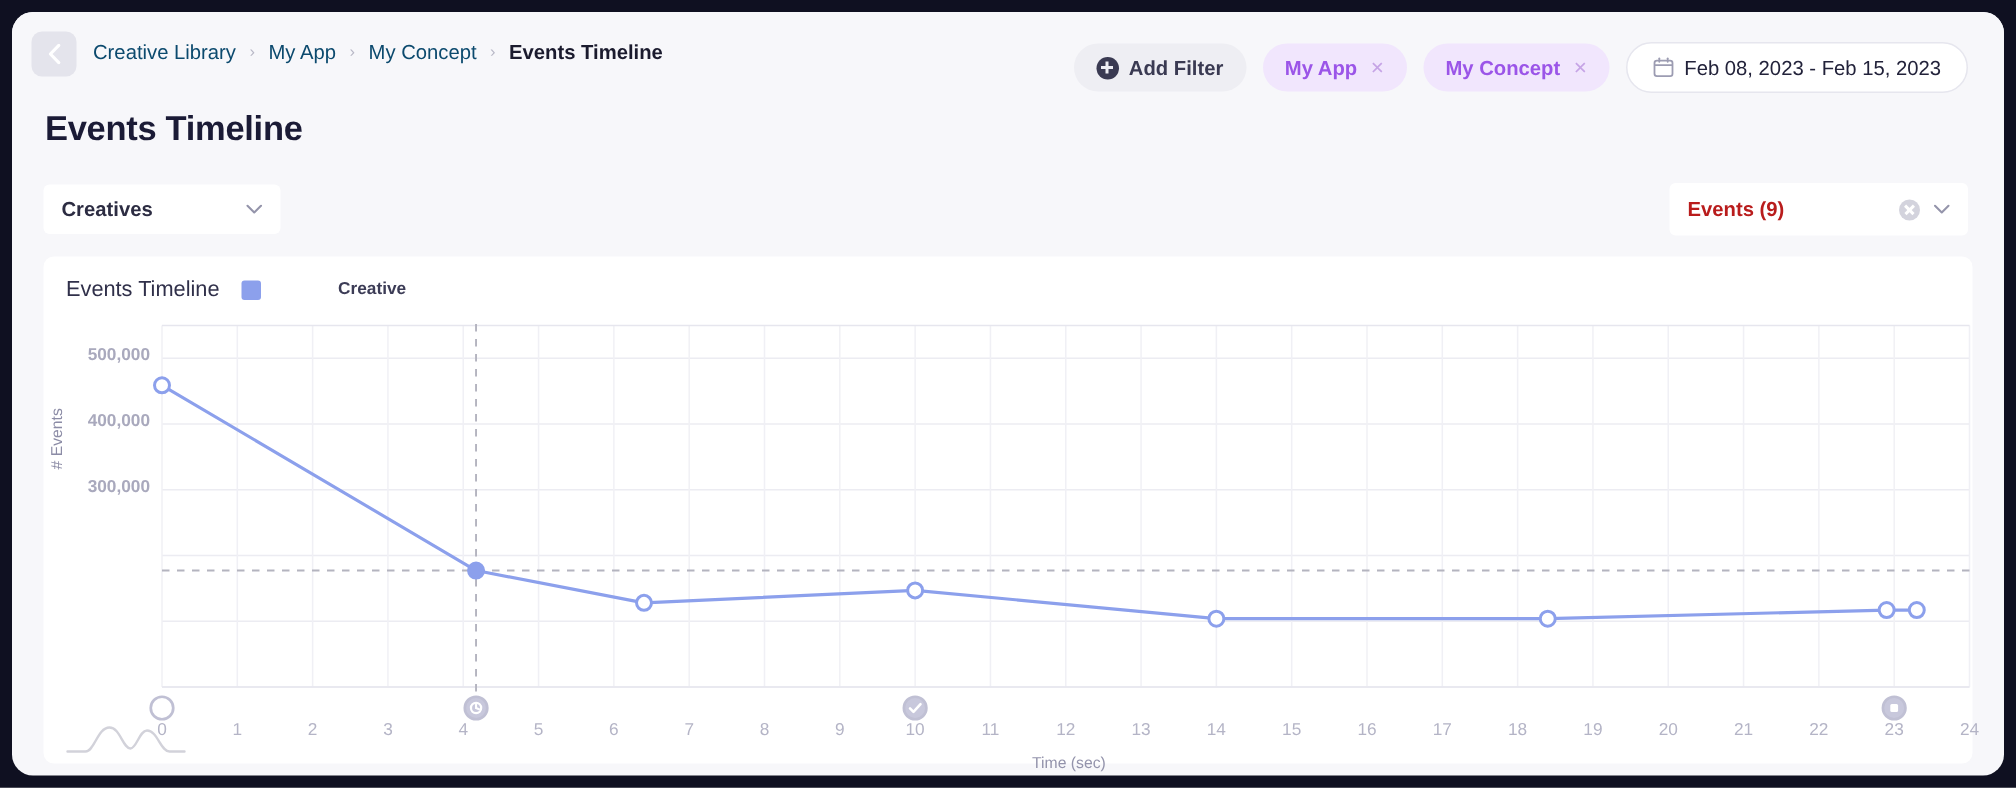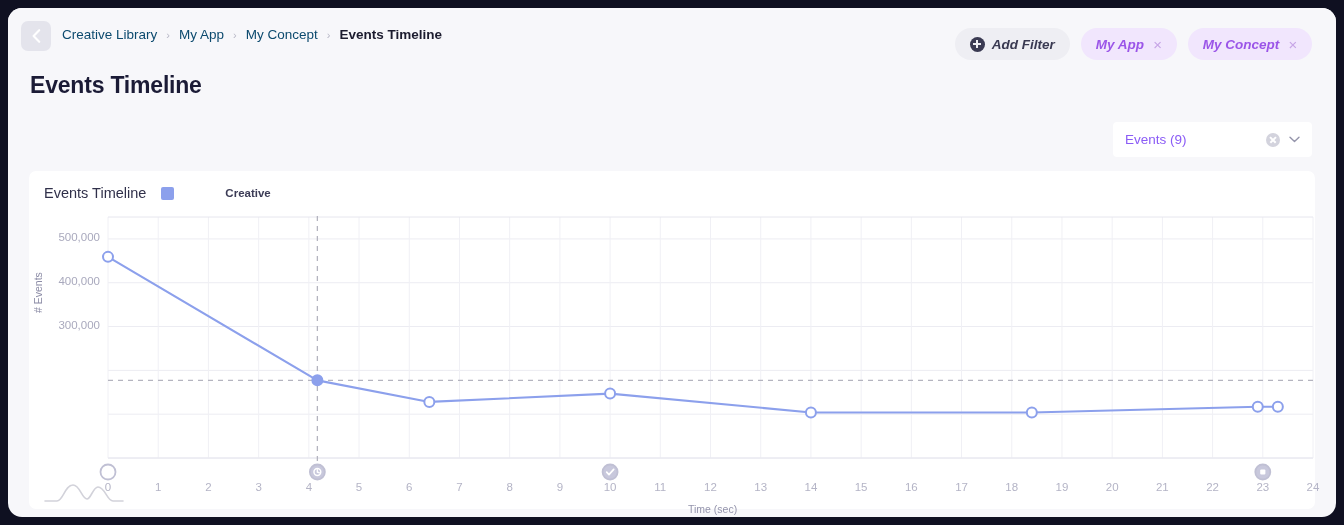--- a/index.html
+++ b/index.html
@@ -41,21 +41,21 @@
   .crumb-sep { color: #b8b8c6; font-size: 11px; }
 
   .top-right {
     position: absolute; right: 24px; top: 20px;
     display: flex; align-items: center; gap: 11px;
   }
   .chip {
     height: 32px; border-radius: 16px;
     display: flex; align-items: center; gap: 7px;
     padding: 0 15px; font-size: 13.5px; font-weight: bold;
-    cursor: pointer; white-space: nowrap; font-style: italic;
+    cursor: pointer; white-space: nowrap;
   }
   .chip-add { background: #eeeef3; color: #3a3a52; }
   .chip-filter { background: #f1e6fd; color: #9b55e8; }
   .chip-x { color: #c6a4e6; font-size: 15px; font-weight: normal; padding-left: 2px; }
   .chip-date {
     background: #ffffff; color: #22223a; font-weight: normal;
     border: 1px solid #e6e6ee; border-radius: 17px;
     height: 34px; padding: 0 17px; font-size: 13.5px;
   }
   .plus-icon {
@@ -82,21 +82,21 @@
     background: #fff; border-radius: 4px;
     display: flex; align-items: center; justify-content: space-between;
     padding: 0 12px; font-size: 13.5px; color: #2c2c42; font-weight: bold;
     cursor: pointer;
   }
   .select-events {
     position: absolute; right: 24px; top: 114px;
     width: 199px; height: 35px;
     background: #fff; border-radius: 4px;
     display: flex; align-items: center;
-    padding: 0 12px; font-size: 13.5px; color: #8b5cf6; font-weight: normal;
+    padding: 0 12px; font-size: 13.5px; color: #b91c1c; font-weight: bold;
     cursor: pointer;
   }
   .select-events .lbl { flex: 1; }
   .clear-icon {
     width: 14px; height: 14px; border-radius: 50%;
     background: #d3d3dd; position: relative; margin-right: 9px; flex:none;
   }
   .clear-icon::before, .clear-icon::after {
     content:""; position:absolute; left:3px; top:6.2px;
     width:8px; height:1.6px; background:#fff;
@@ -121,21 +121,21 @@
 
   
   .plot { position: absolute; left: 0; top: 0; width: 100%; height: 100%; }
   .ylabel {
     position: absolute; left: 3px; top: 142px;
     transform: rotate(-90deg); transform-origin: left top;
     font-size: 10.5px; color: #8c8ca6; white-space: nowrap;
   }
   .ytick {
     position: absolute; right: 0; width: 70px; text-align: right;
-    font-size: 11.5px; color: #a9a9bd;
+    font-size: 11.5px; color: #a9a9bd; font-weight: bold;
   }
   .xtick {
     position: absolute; width: 30px; text-align: center;
     font-size: 11.5px; color: #b4b4c6;
   }
   .xlabel {
     position: absolute; font-size: 10.5px; color: #9494ac;
   }
 
   
@@ -177,25 +177,40 @@
       <div class="chip chip-filter">
         <span>My App</span>
         <span class="chip-x">×</span>
       </div>
 
       <div class="chip chip-filter">
         <span>My Concept</span>
         <span class="chip-x">×</span>
       </div>
 
+      <div class="chip chip-date">
+        <svg width="14" height="14" viewBox="0 0 14 14">
+          <rect x="1" y="2.4" width="12" height="10.4" rx="1.6" fill="none" stroke="#9c9cb2" stroke-width="1.2"></rect>
+          <line x1="1" y1="5.4" x2="13" y2="5.4" stroke="#9c9cb2" stroke-width="1.2"></line>
+          <line x1="4.2" y1="0.9" x2="4.2" y2="3.2" stroke="#9c9cb2" stroke-width="1.2" stroke-linecap="round"></line>
+          <line x1="9.8" y1="0.9" x2="9.8" y2="3.2" stroke="#9c9cb2" stroke-width="1.2" stroke-linecap="round"></line>
+        </svg>
+        <span>Feb 08, 2023 - Feb 15, 2023</span>
+      </div>
     </div>
   </div>
 
   <div class="page-title">Events Timeline</div>
 
+  <div class="select-creatives">
+    <span>Creatives</span>
+    <svg width="11" height="7" viewBox="0 0 11 7">
+      <path d="M1 1.2 L5.5 5.6 L10 1.2" fill="none" stroke="#9595ab" stroke-width="1.4" stroke-linecap="round" stroke-linejoin="round"></path>
+    </svg>
+  </div>
 
   <div class="select-events">
     <span class="lbl">Events (9)</span>
     <span class="clear-icon"></span>
     <svg width="11" height="7" viewBox="0 0 11 7">
       <path d="M1 1.2 L5.5 5.6 L10 1.2" fill="none" stroke="#9595ab" stroke-width="1.4" stroke-linecap="round" stroke-linejoin="round"></path>
     </svg>
   </div>
 
   <div class="card">

